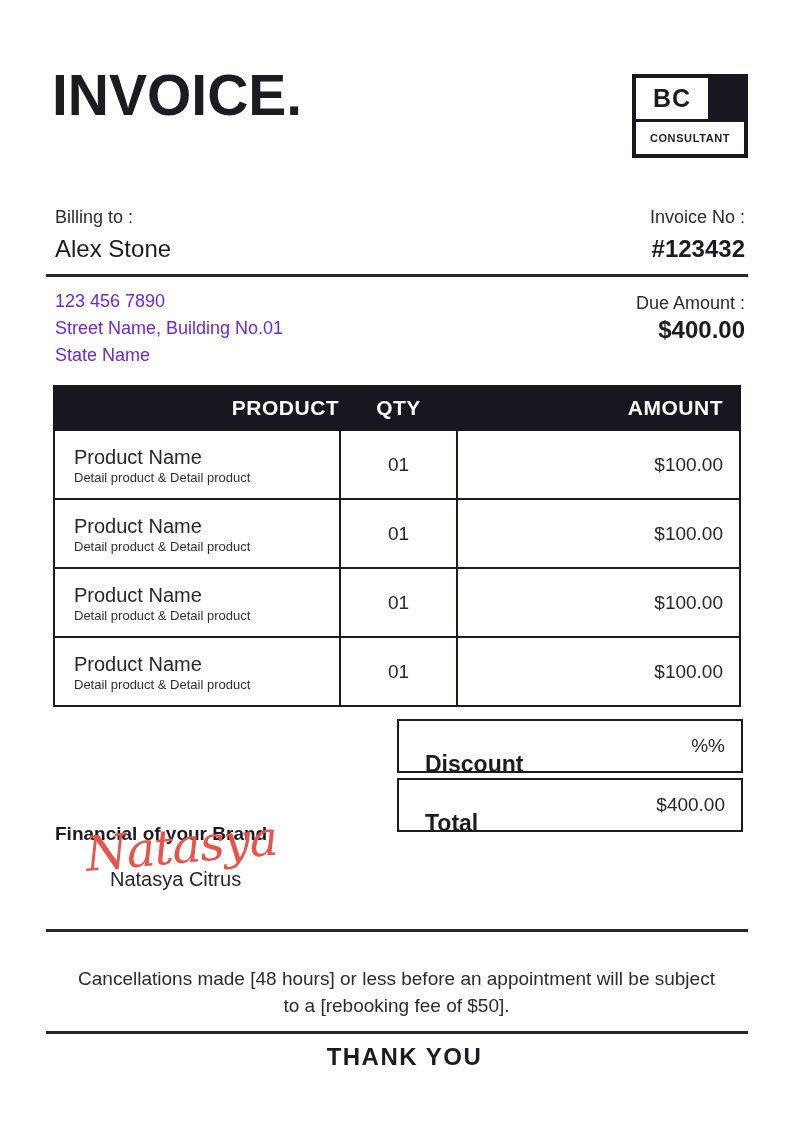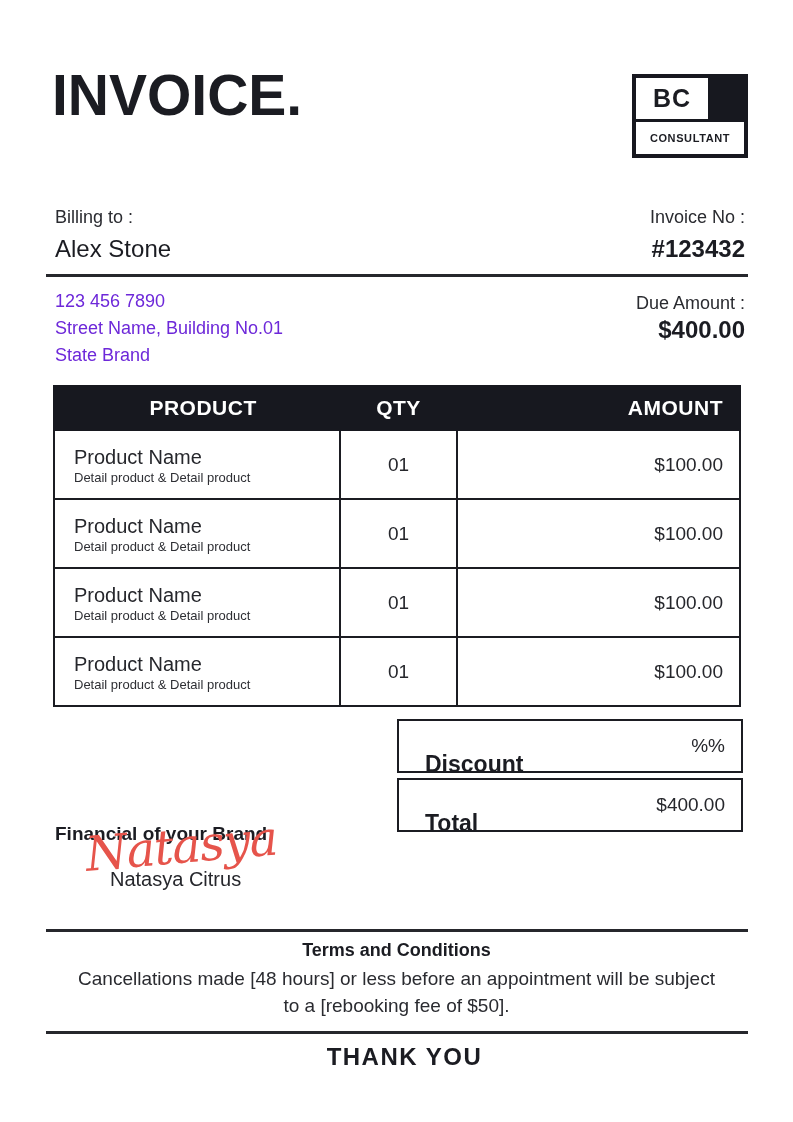--- a/index.html
+++ b/index.html
@@ -54,21 +54,21 @@
   .due-label  { position:absolute; right:48px; top:293px; text-align:right; }
   .due-amount { position:absolute; right:48px; top:316px; font-size:24px; font-weight:700; color:#1b1c22; text-align:right; }
 
   
   .items { position:absolute; left:53px; top:385px; width:688px; border-collapse:collapse; }
   .items thead th {
     background:#17181f; color:#ffffff;
     height:44px; font-size:21px; font-weight:700; letter-spacing:0.5px;
     border:2px solid #17181f;
   }
-  .items th.h-product { width:287px; text-align:center; padding-left:12px; }
+  .items th.h-product { width:287px; text-align:right; padding-left:12px; }
   .items th.h-qty     { width:117px; text-align:center; }
   .items th.h-amount  { width:284px; text-align:right; padding-right:16px; }
   .items tbody td {
     border:2px solid #1b1c22;
     height:69px; vertical-align:middle;
     background:#ffffff;
   }
   .items td.c-product { padding-left:19px; }
   .product-name  { font-size:20px; font-weight:500; color:#26272c; line-height:24px; }
   .product-detail{ font-size:13px; color:#2e2f34; margin-top:1px; }
@@ -128,21 +128,21 @@
   <div class="label-sm billing-label">Billing to :</div>
   <div class="billing-name">Alex Stone</div>
   <div class="label-sm invoice-label">Invoice No :</div>
   <div class="invoice-no">#123432</div>
 
   <div class="divider divider-1"></div>
 
   <div class="contact">
     <div>123 456 7890</div>
     <div>Street Name, Building No.01</div>
-    <div>State Brand</div>
+    <div>State Name</div>
   </div>
   <div class="label-sm due-label">Due Amount :</div>
   <div class="due-amount">$400.00</div>
 
   <table class="items">
     <thead>
       <tr>
         <th class="h-product">PRODUCT</th>
         <th class="h-qty">QTY</th>
         <th class="h-amount">AMOUNT</th>
@@ -193,19 +193,18 @@
       <span class="summary-label">Total</span>
       <span class="summary-value">$400.00</span>
     </div>
   </div>
 
   <div class="brand-line">Financial of your Brand</div>
   <div class="sig-script">Natasya</div>
   <div class="sig-name">Natasya Citrus</div>
 
   <div class="divider divider-2"></div>
-  <div class="terms-heading">Terms and Conditions</div>
   <div class="terms-body">Cancellations made [48 hours] or less before an appointment will be subject to a [rebooking fee of $50].</div>
   <div class="divider divider-3"></div>
 
   <div class="thank-you">THANK YOU</div>
 
 </div>
 
 </body></html>

